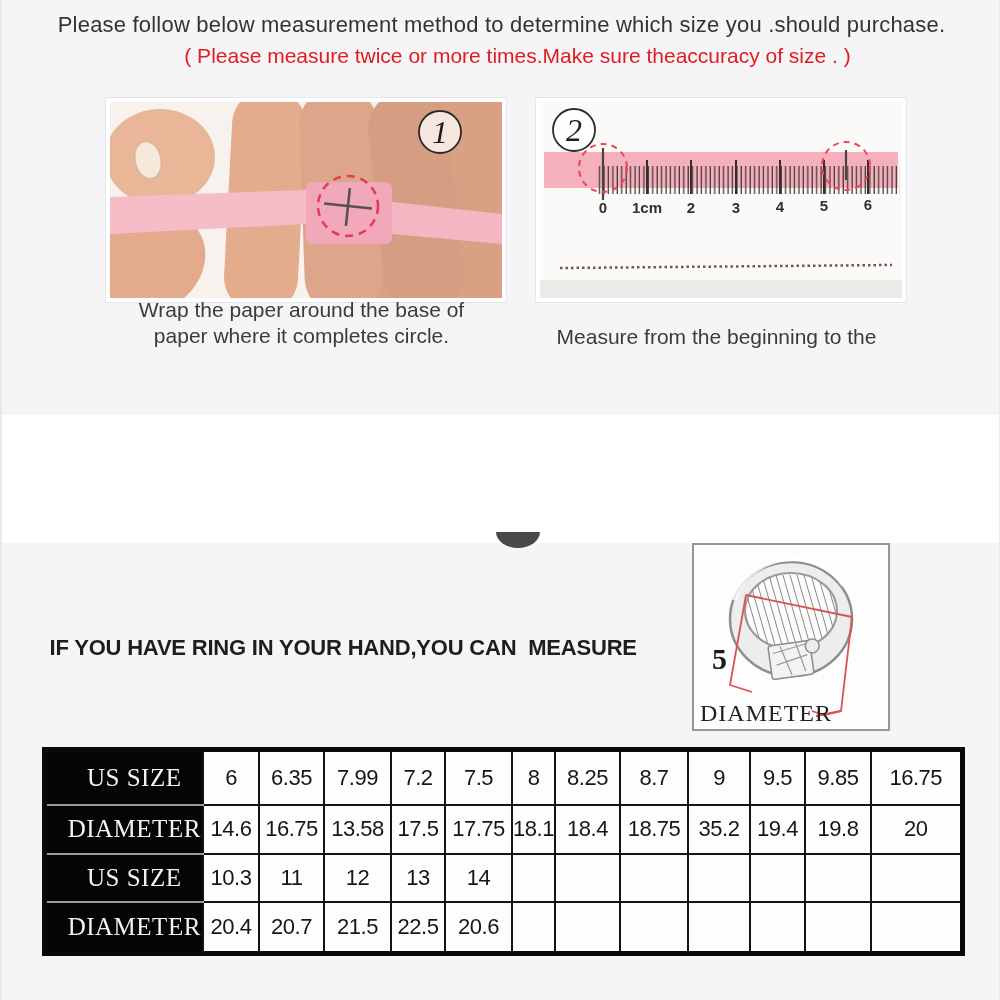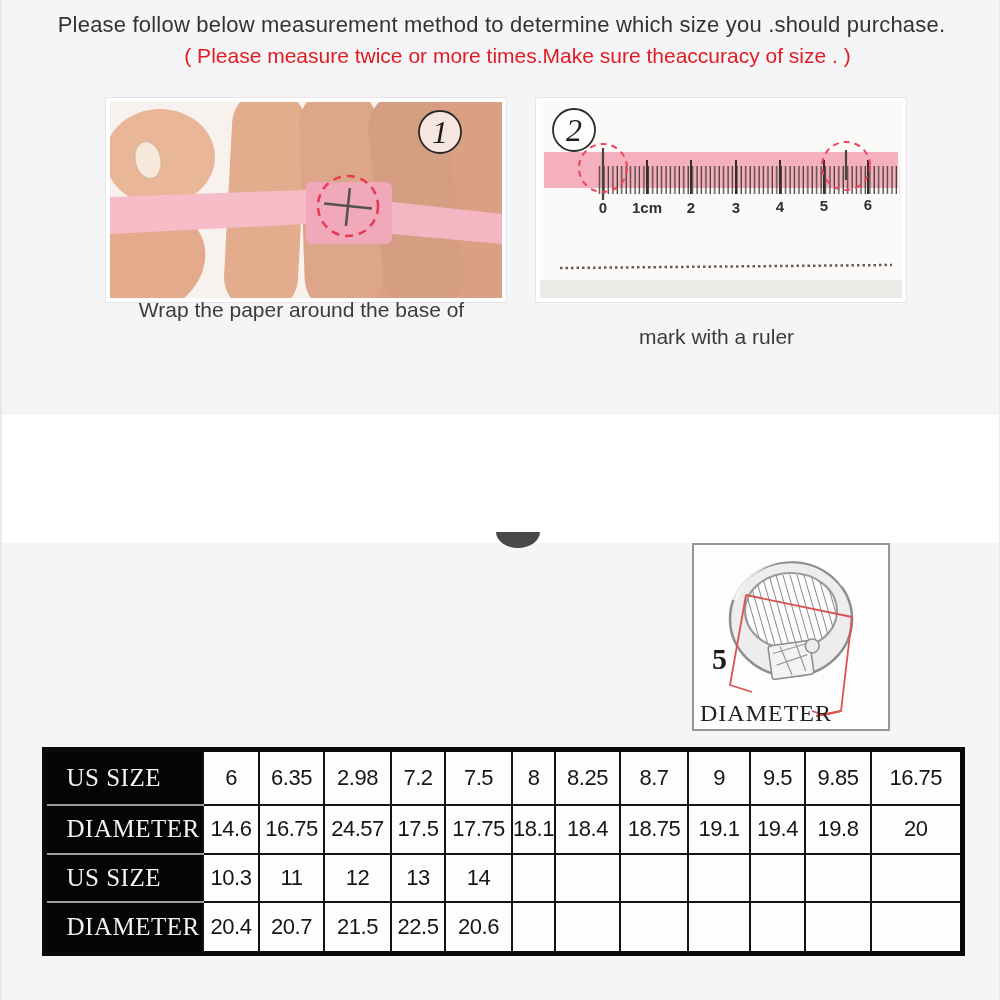--- a/index.html
+++ b/index.html
@@ -43,21 +43,21 @@
   }
   table.size-table {
     position: absolute; left: 40px; top: 747px; width: 922px;
     border-collapse: collapse; table-layout: fixed;
     border: 5px solid #0a0a0a; background: #fdfdfe;
   }
   table.size-table td, table.size-table th { border: 2px solid #141414; overflow: hidden; }
   th.row-head {
     background: #050505; color: #f2f2f2; font-family: "Liberation Serif", serif;
     font-weight: 400; font-size: 25px; letter-spacing: .5px;
-    text-align: left; padding-left: 20px;
+    text-align: center; padding-left: 20px;
   }
   tr.sep th.row-head { border-bottom: 2px solid #9b9b9b; }
   td.cell {
     text-align: center; font-size: 22px; color: #161618; letter-spacing: -0.5px;
     background: #fdfdfe;
   }
   svg text { font-family: "Liberation Sans", sans-serif; }
   svg text.serif { font-family: "Liberation Serif", serif; }
 </style>
 </head>
@@ -130,23 +130,24 @@
       <circle cx="63" cy="66" r="24" fill="none" stroke="#ef4558" stroke-width="2" stroke-dasharray="6 5"></circle>
       <circle cx="306" cy="64" r="24" fill="none" stroke="#ef4558" stroke-width="2" stroke-dasharray="6 5"></circle>
       <line x1="20" y1="166" x2="352" y2="163" stroke="#6a5a55" stroke-width="2.5" stroke-dasharray="2.5 3"></line>
       <circle cx="34" cy="28" r="21" fill="rgba(255,255,255,0.75)" stroke="#2a2a2a" stroke-width="1.8"></circle>
       <text x="34" y="39" text-anchor="middle" class="serif" font-style="italic" font-size="32" fill="#1d1d1d">2</text>
     </svg>
   </div>
 
   <div class="caption" id="caption-1">
     <div>Wrap the paper around the base of</div>
+    <div>paper where it completes circle.</div>
   </div>
   <div class="caption" id="caption-2">
-    <div>mark with a ruler</div>
+    <div>Measure from the beginning to the</div>
   </div>
 
   <div class="ring-box">
     <svg width="194" height="184" viewBox="0 0 194 184">
       <defs>
         <clipPath id="holeclip">
             <ellipse cx="97" cy="66" rx="46" ry="38"></ellipse>
           </clipPath>
       </defs>
       <ellipse cx="97" cy="74" rx="61" ry="57" fill="#ededee" stroke="#8e8e90" stroke-width="2.5"></ellipse>
@@ -179,20 +180,21 @@
         <polyline points="52,50 36,140 58,147"></polyline>
         <polyline points="158,72 147,166 122,171"></polyline>
         <polyline points="118,166 130,170 147,166"></polyline>
       </g>
       <text x="18" y="124" class="serif" font-size="30" font-weight="700" fill="#1c1c1c">5</text>
       <text x="6" y="176" class="serif" font-size="24" letter-spacing="1" fill="#1f1f1f">DIAMETER</text>
     </svg>
   </div>
 
   <div class="note">
+    <div class="note-line">IF YOU HAVE RING IN YOUR HAND,YOU CAN  MEASURE</div>
   </div>
 
   <table class="size-table">
     <colgroup>
       <col style="width:159px">
         <col style="width:56px">
         <col style="width:65px">
         <col style="width:67px">
       <col style="width:54px">
         <col style="width:67px">
@@ -202,42 +204,42 @@
         <col style="width:62px">
         <col style="width:55px">
         <col style="width:66px">
       <col style="width:91px">
     </colgroup>
     <tbody>
         <tr class="sep" style="height:55px">
       <th class="row-head">US SIZE</th>
       <td class="cell">6</td>
       <td class="cell">6.35</td>
-      <td class="cell">2.98</td>
+      <td class="cell">7.99</td>
       <td class="cell">7.2</td>
       <td class="cell">7.5</td>
       <td class="cell">8</td>
       <td class="cell">8.25</td>
       <td class="cell">8.7</td>
       <td class="cell">9</td>
       <td class="cell">9.5</td>
       <td class="cell">9.85</td>
       <td class="cell">16.75</td>
     </tr>
     <tr class="sep" style="height:49px">
       <th class="row-head">DIAMETER</th>
       <td class="cell">14.6</td>
       <td class="cell">16.75</td>
-      <td class="cell">24.57</td>
+      <td class="cell">13.58</td>
       <td class="cell">17.5</td>
       <td class="cell">17.75</td>
       <td class="cell">18.1</td>
       <td class="cell">18.4</td>
       <td class="cell">18.75</td>
-      <td class="cell">19.1</td>
+      <td class="cell">35.2</td>
       <td class="cell">19.4</td>
       <td class="cell">19.8</td>
       <td class="cell">20</td>
     </tr>
     <tr class="sep" style="height:48px">
       <th class="row-head">US SIZE</th>
       <td class="cell">10.3</td>
       <td class="cell">11</td>
       <td class="cell">12</td>
       <td class="cell">13</td>

